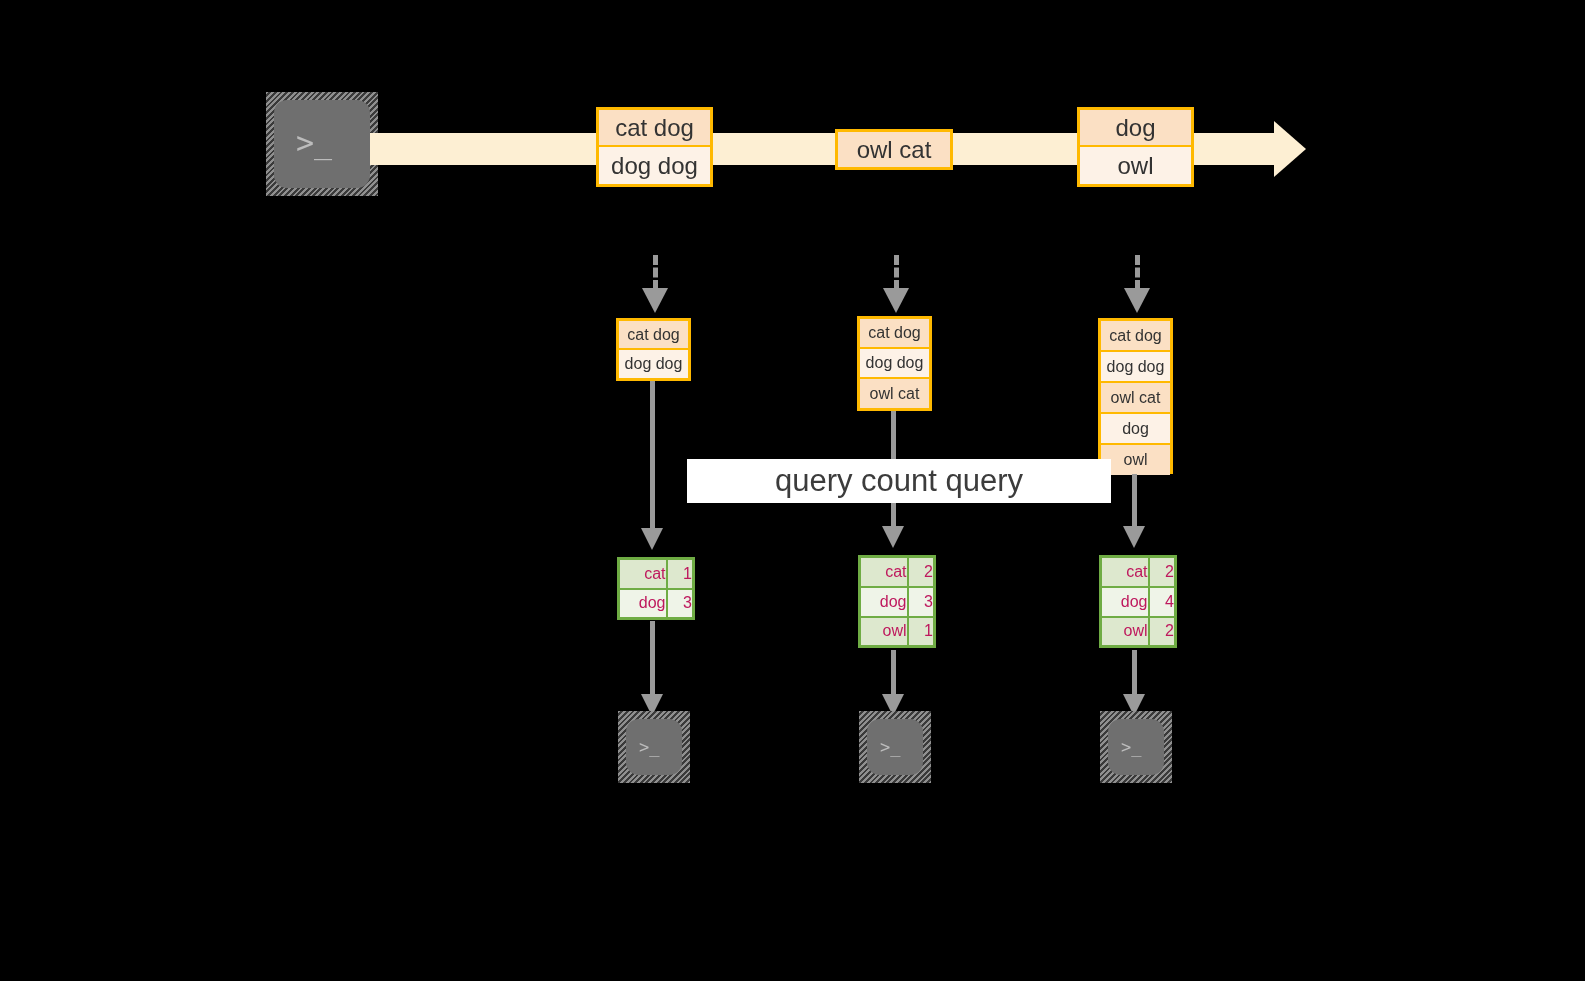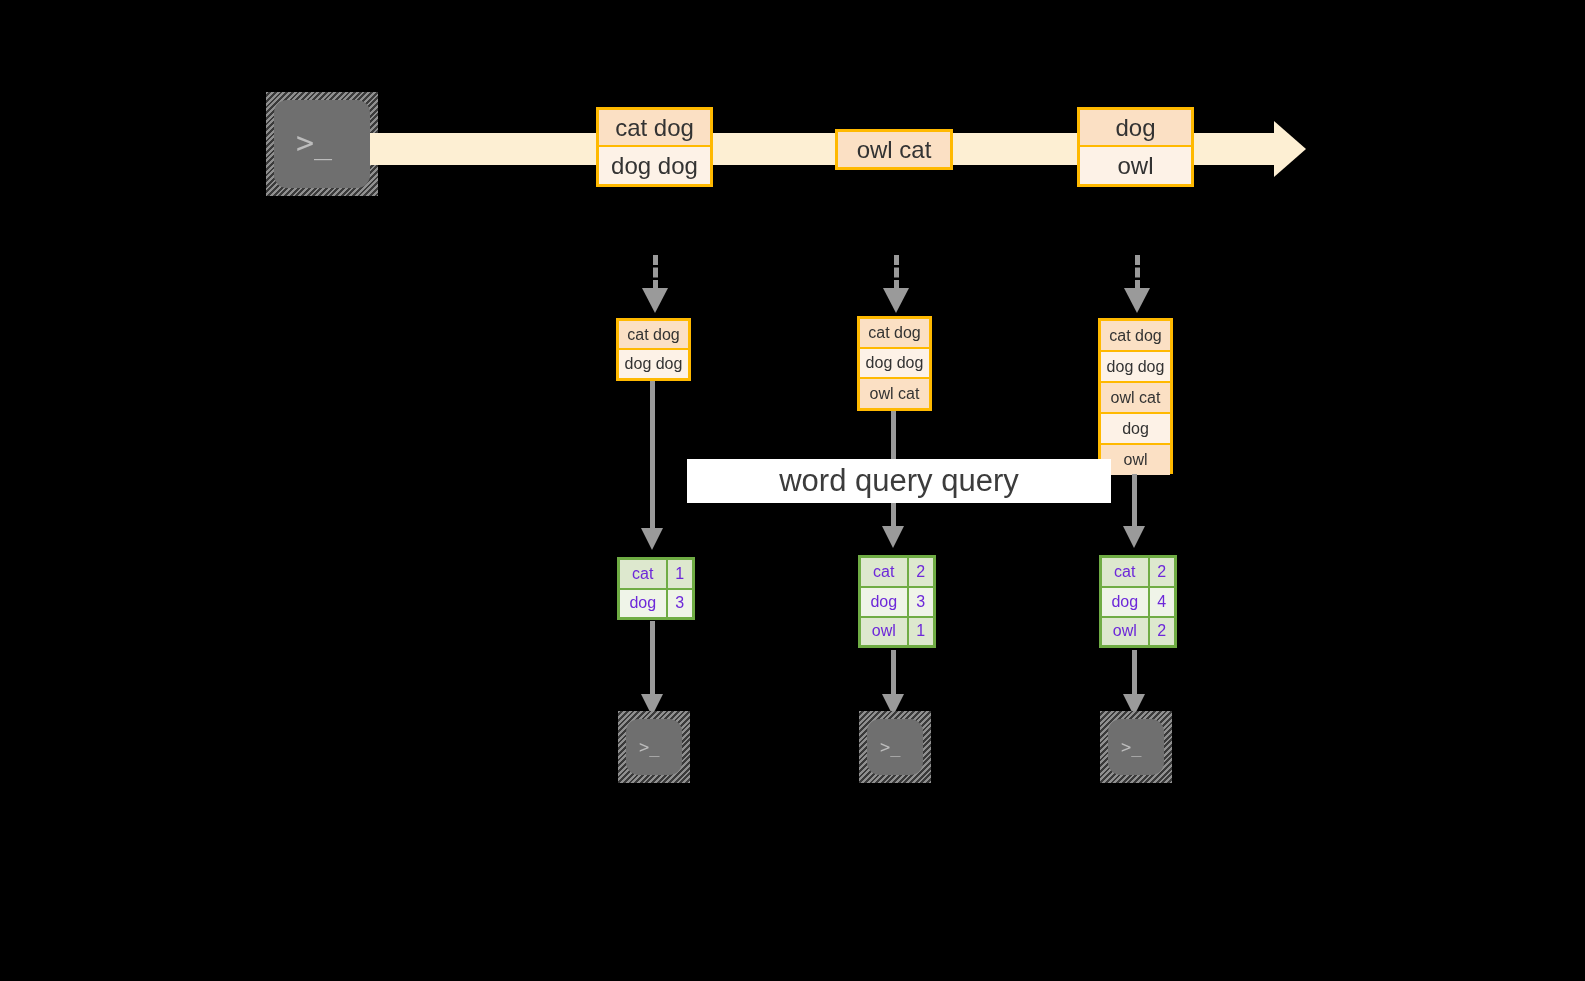--- a/index.html
+++ b/index.html
@@ -73,22 +73,22 @@
   .gbox {
     position: absolute;
     border: 3px solid #6FAC44;
     display: table;
     border-collapse: collapse;
   }
   .grow { display: table-row; }
   .gcell {
     display: table-cell;
     border: 2px solid #6FAC44;
-    color: #6d28d9;
-    text-align: center;
+    color: #be185d;
+    text-align: right;
     vertical-align: middle;
     white-space: nowrap;
   }
   .grow.dark  .gcell { background: #DDE8CE; }
   .grow.light .gcell { background: #EFF4E8; }
 
   
   .vline {
     position: absolute;
     background: #9A9A9A;
@@ -248,15 +248,15 @@
 
   <div class="vline" style="left:1132px; top:650px; width:5px; height:46px;"></div>
   <div class="ahead" style="left:1123px; top:694px;"></div>
 
   <div class="terminal" style="left:1100px; top:711px; width:72px; height:72px;">
     <div class="screen">
       <div class="prompt" style="left:13px; top:20px; font-size:17px;">&gt;_</div>
     </div>
   </div>
 
-  <div class="query-label" style="left:687px; top:459px; width:424px; height:44px; font-size:31px;">word query query</div>
+  <div class="query-label" style="left:687px; top:459px; width:424px; height:44px; font-size:31px;">query count query</div>
 
 </div>
 
 </body></html>

